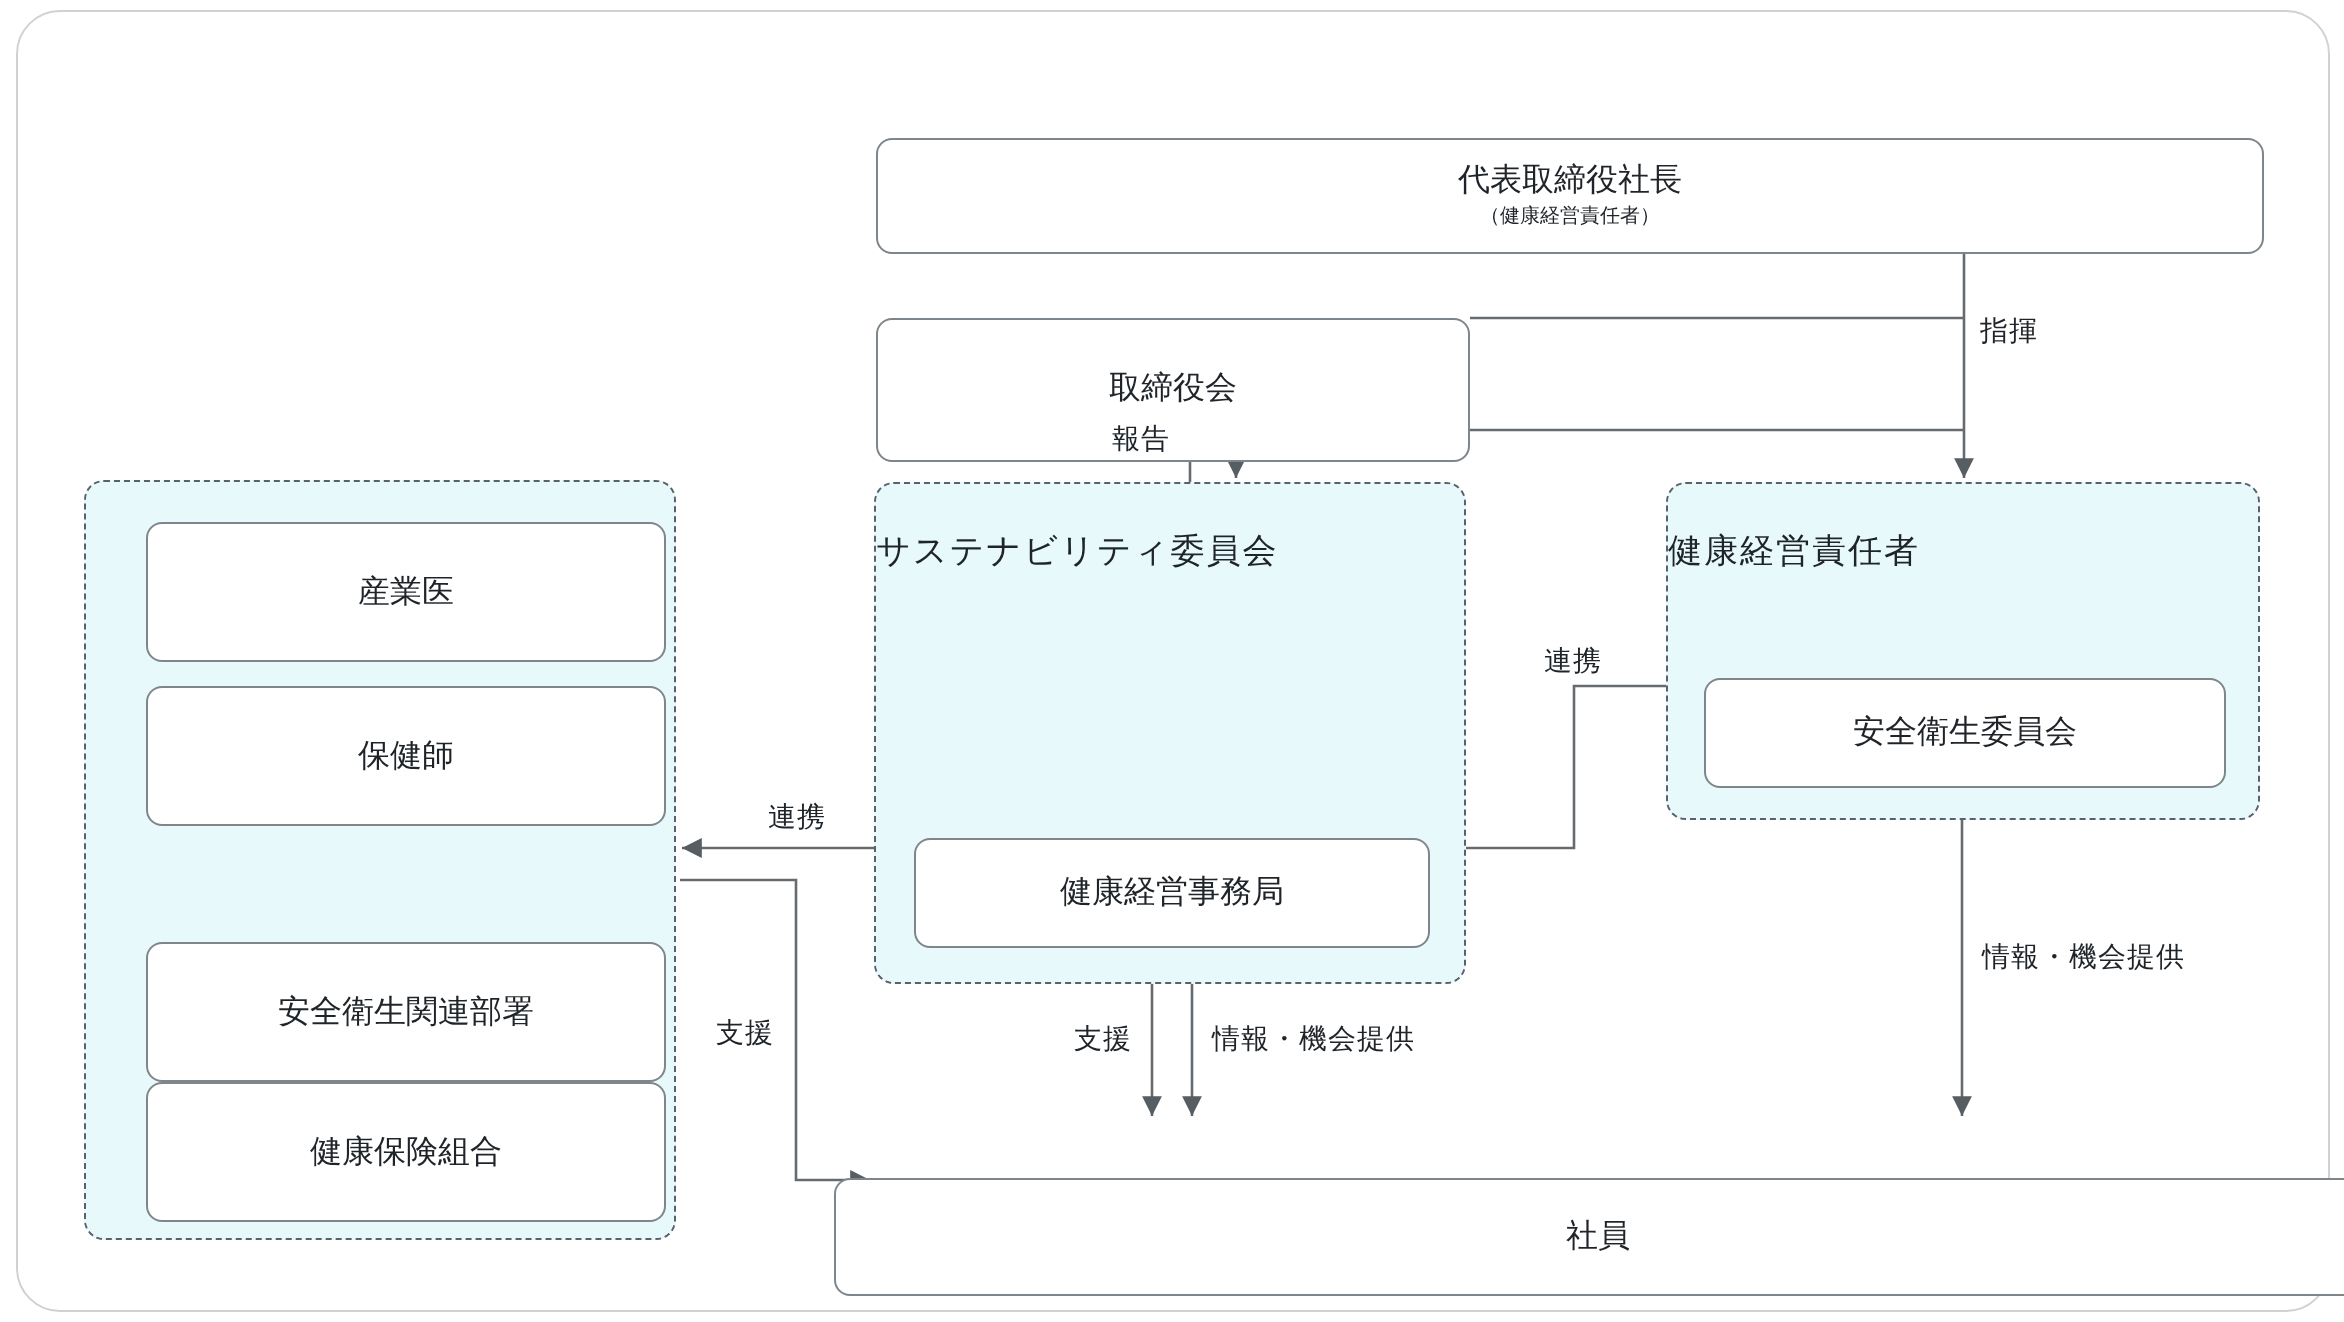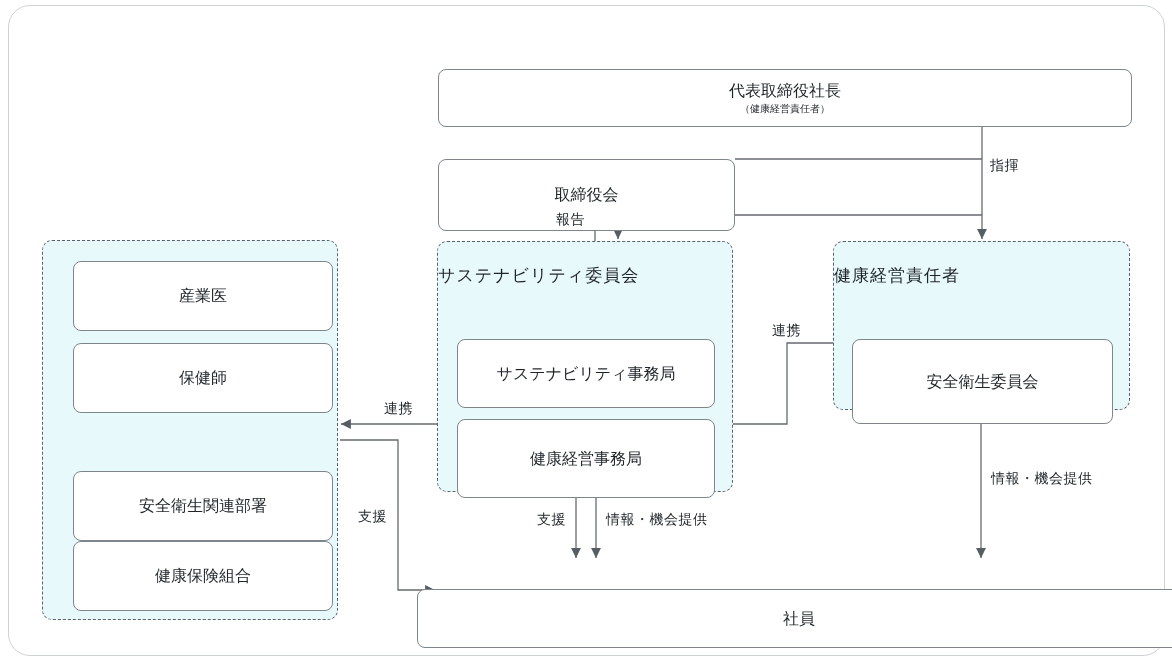--- a/index.html
+++ b/index.html
@@ -62,31 +62,28 @@
     <div class="t2">（健康経営責任者）</div>
   </div>
 
   <div class="node" style="left:438px;top:130px;width:297px;height:72px">
     <div class="t1">取締役会</div>
   </div>
 
   <div class="committee" style="left:437px;top:241px;width:296px;height:251px">
     <div class="ctitle">サステナビリティ委員会</div>
   </div>
-  <div class="node" style="left:457px;top:310px;width:258px;height:69px">
-    <div class="t1">サステナビリティ事務局</div>
-  </div>
-  <div class="node" style="left:457px;top:390px;width:258px;height:79px">
+  <div class="node" style="left:457px;top:390px;width:258px;height:55px">
     <div class="t1">健康経営事務局</div>
   </div>
 
   <div class="committee" style="left:833px;top:241px;width:297px;height:169px">
     <div class="ctitle">健康経営責任者</div>
   </div>
-  <div class="node" style="left:852px;top:310px;width:261px;height:85px">
+  <div class="node" style="left:852px;top:310px;width:261px;height:55px">
     <div class="t1">安全衛生委員会</div>
   </div>
 
   <div class="committee" style="left:42px;top:240px;width:296px;height:380px">
     <div class="member" style="top:20px">産業医</div>
     <div class="member" style="top:102px">保健師</div>
     <div class="member" style="top:230px">安全衛生関連部署</div>
     <div class="member" style="top:300px">健康保険組合</div>
   </div>
 

